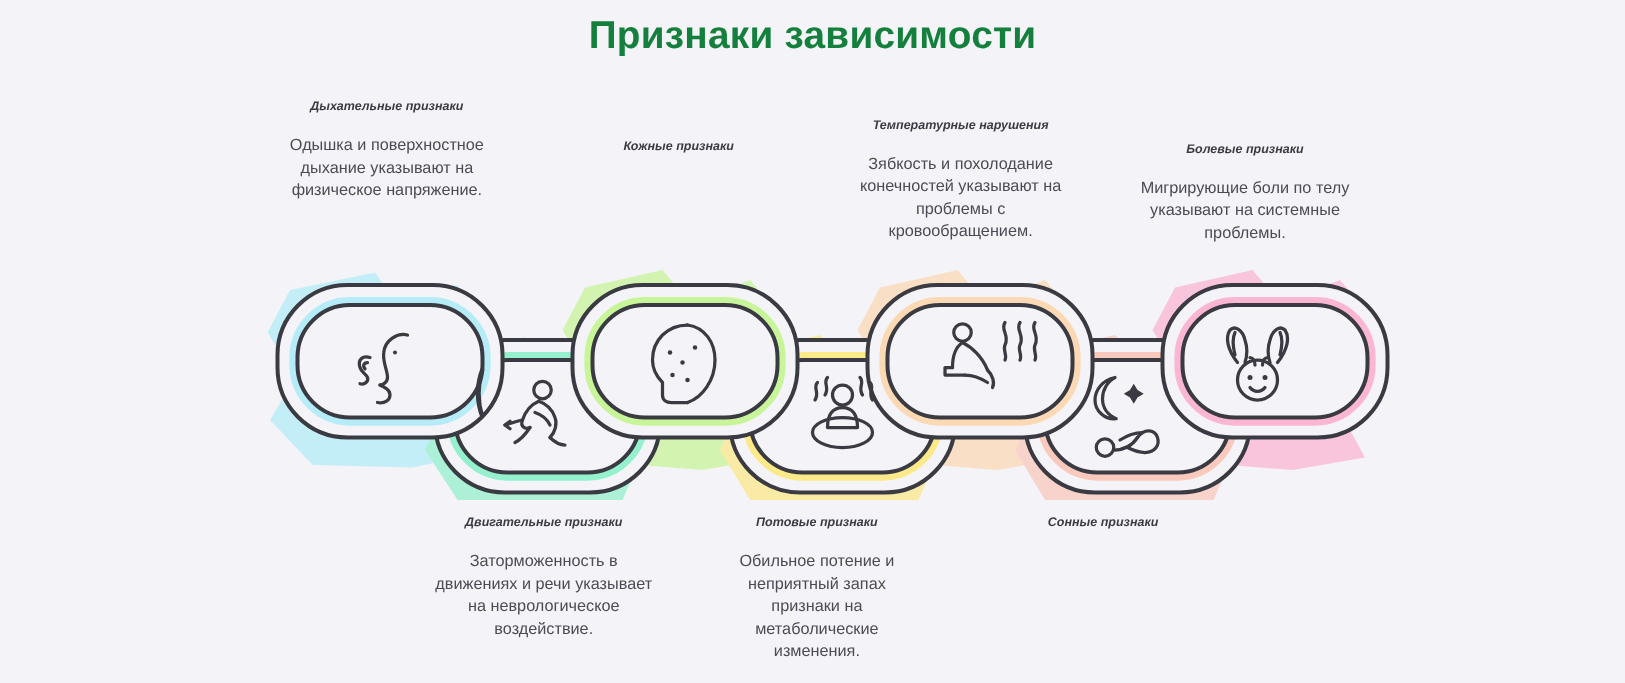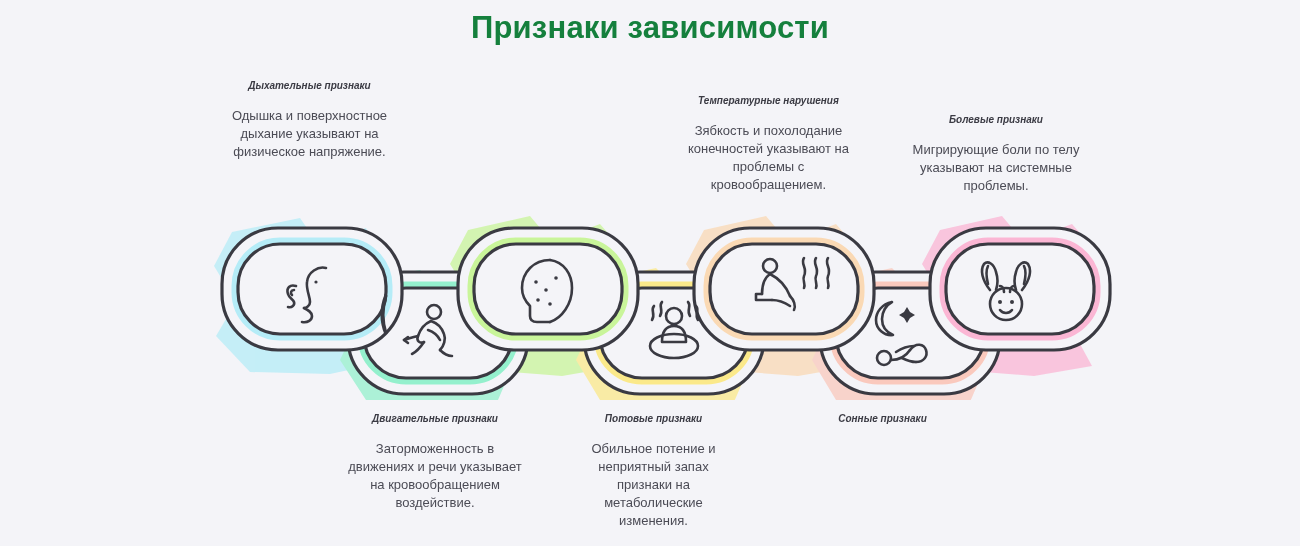--- a/index.html
+++ b/index.html
@@ -200,35 +200,36 @@
   </g>
 </svg>
 </div>
 
 <div class="label-block" id="lbl-0">
   <p class="label-title">Дыхательные признаки</p>
   <p class="label-desc">Одышка и поверхностное дыхание указывают на физическое напряжение.</p>
 </div>
 
 <div class="label-block" id="lbl-2">
+  <p class="label-title">Кожные признаки</p>
 </div>
 
 <div class="label-block" id="lbl-4">
   <p class="label-title">Температурные нарушения</p>
   <p class="label-desc">Зябкость и похолодание конечностей указывают на проблемы с кровообращением.</p>
 </div>
 
 <div class="label-block" id="lbl-6">
   <p class="label-title">Болевые признаки</p>
   <p class="label-desc">Мигрирующие боли по телу указывают на системные проблемы.</p>
 </div>
 
 <div class="label-block" id="lbl-1">
   <p class="label-title">Двигательные признаки</p>
-  <p class="label-desc">Заторможенность в движениях и речи указывает на кровообращением воздействие.</p>
+  <p class="label-desc">Заторможенность в движениях и речи указывает на неврологическое воздействие.</p>
 </div>
 
 <div class="label-block" id="lbl-3">
   <p class="label-title">Потовые признаки</p>
   <p class="label-desc">Обильное потение и неприятный запах признаки на метаболические изменения.</p>
 </div>
 
 <div class="label-block" id="lbl-5">
   <p class="label-title">Сонные признаки</p>
 </div>

